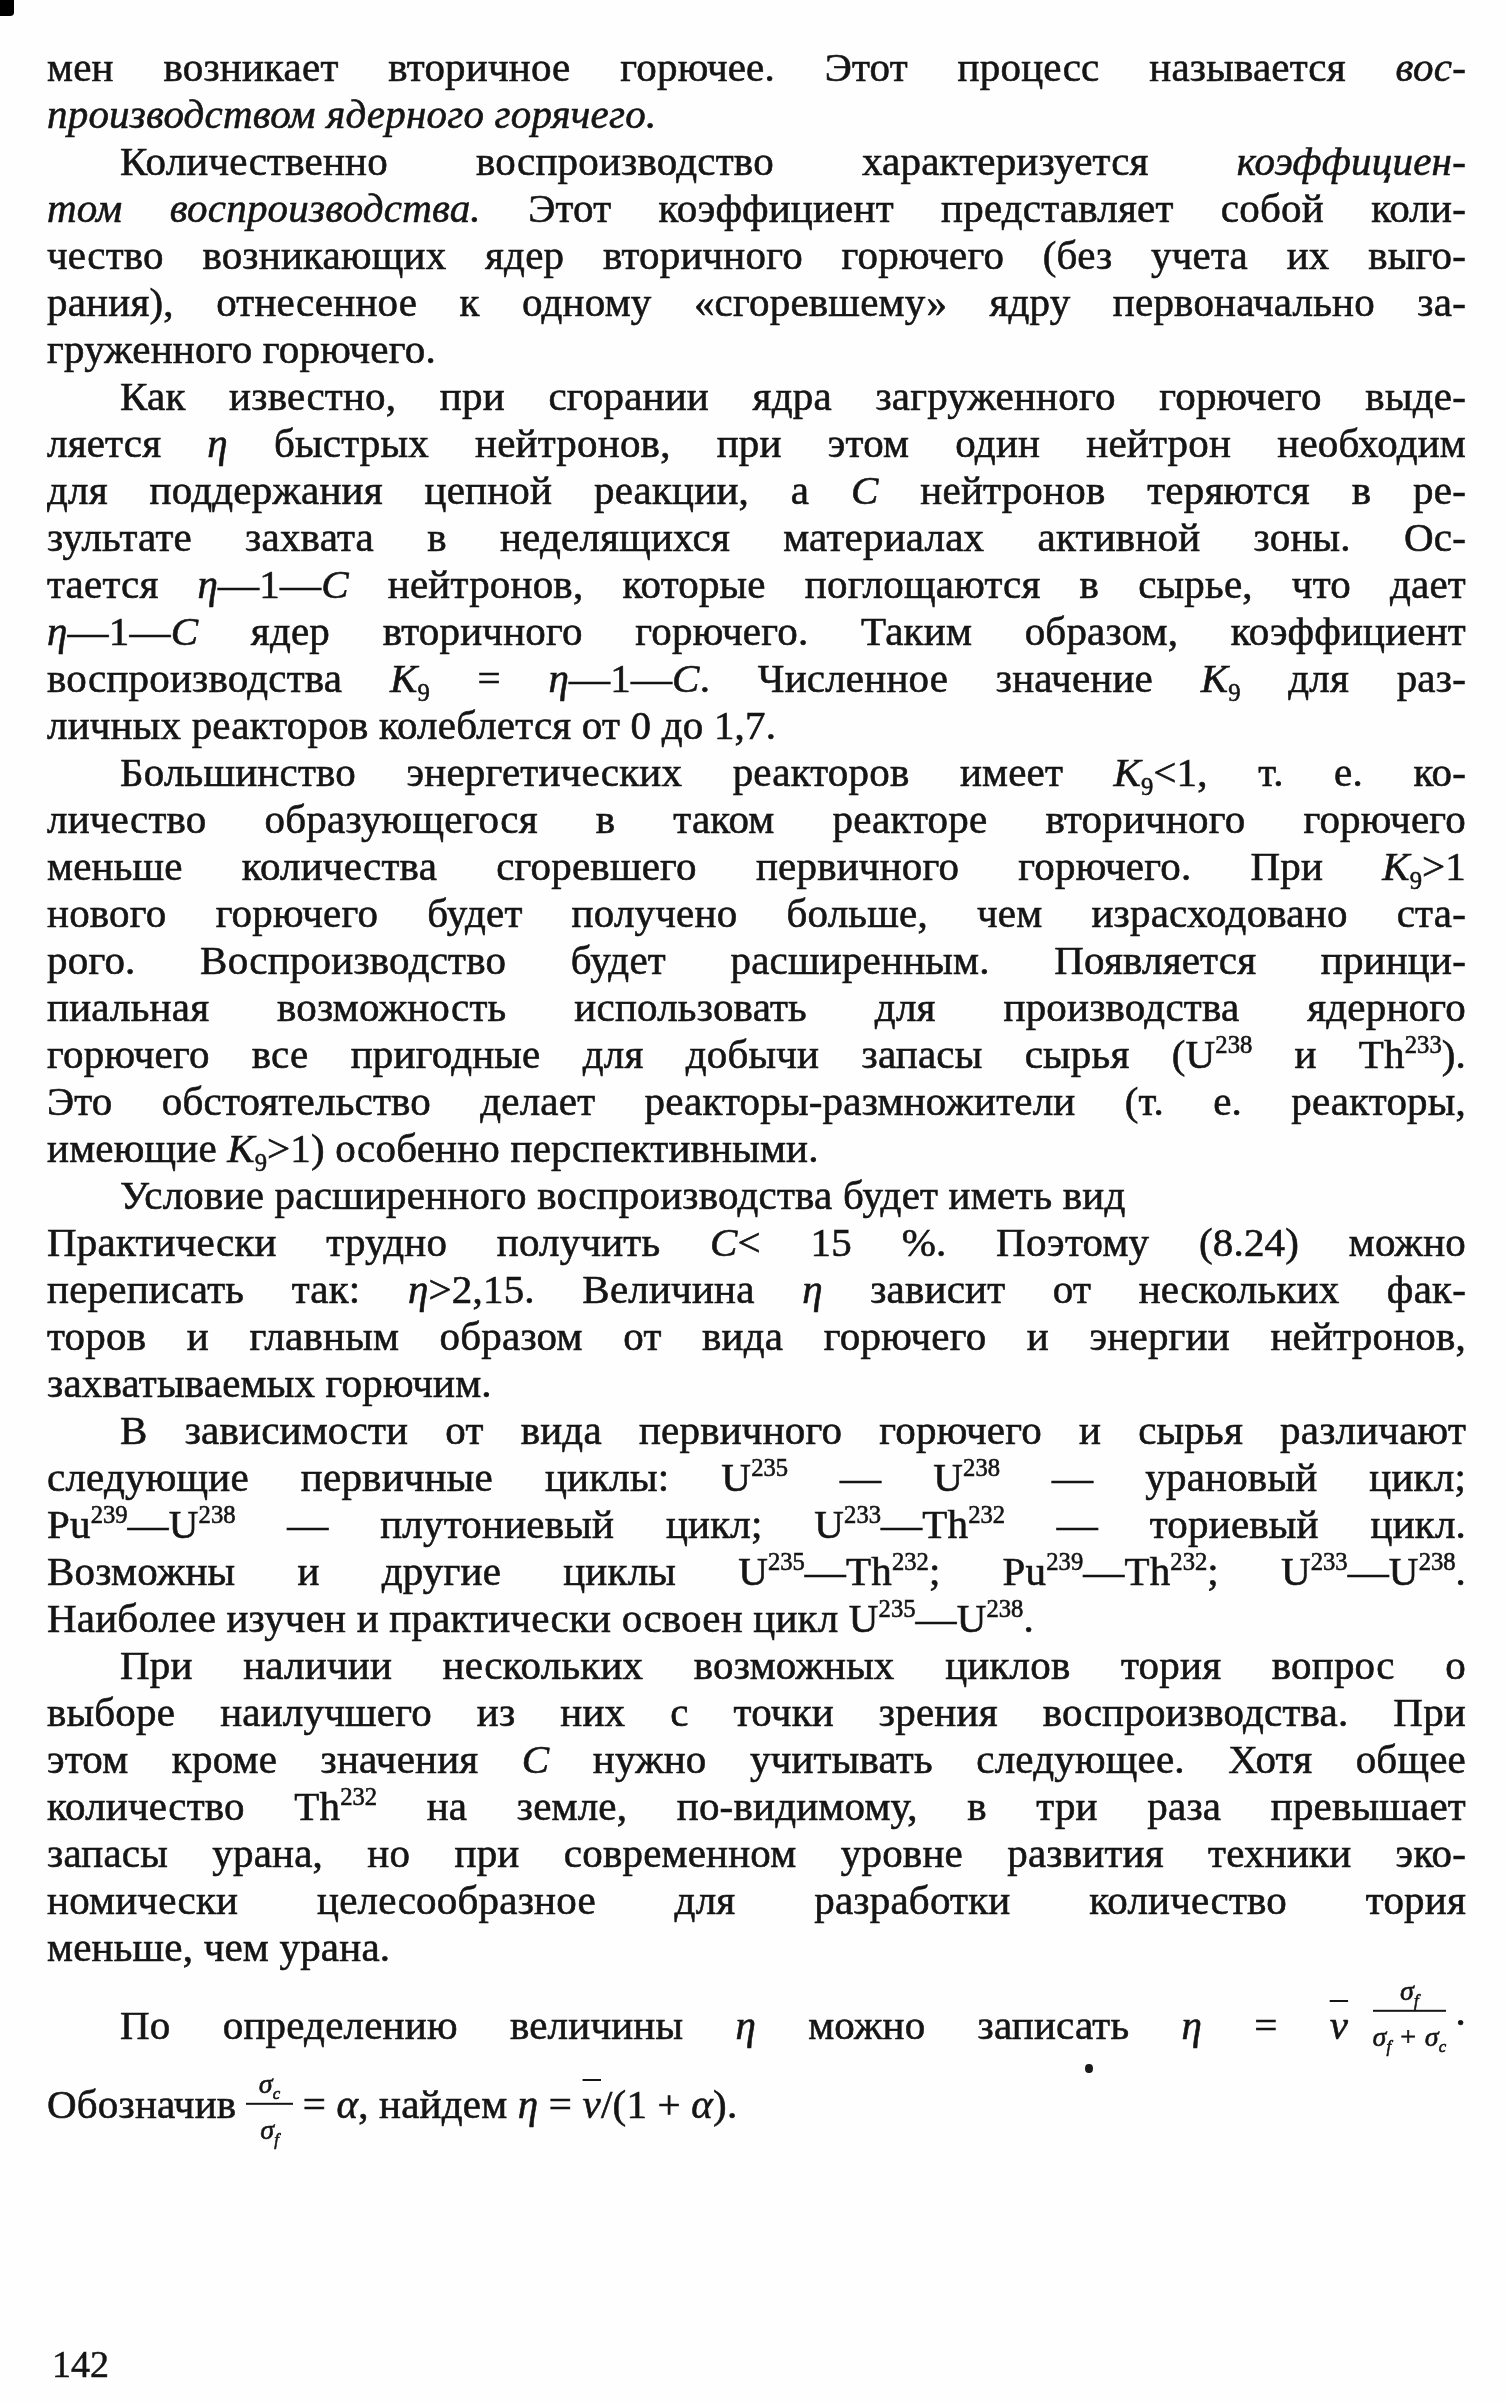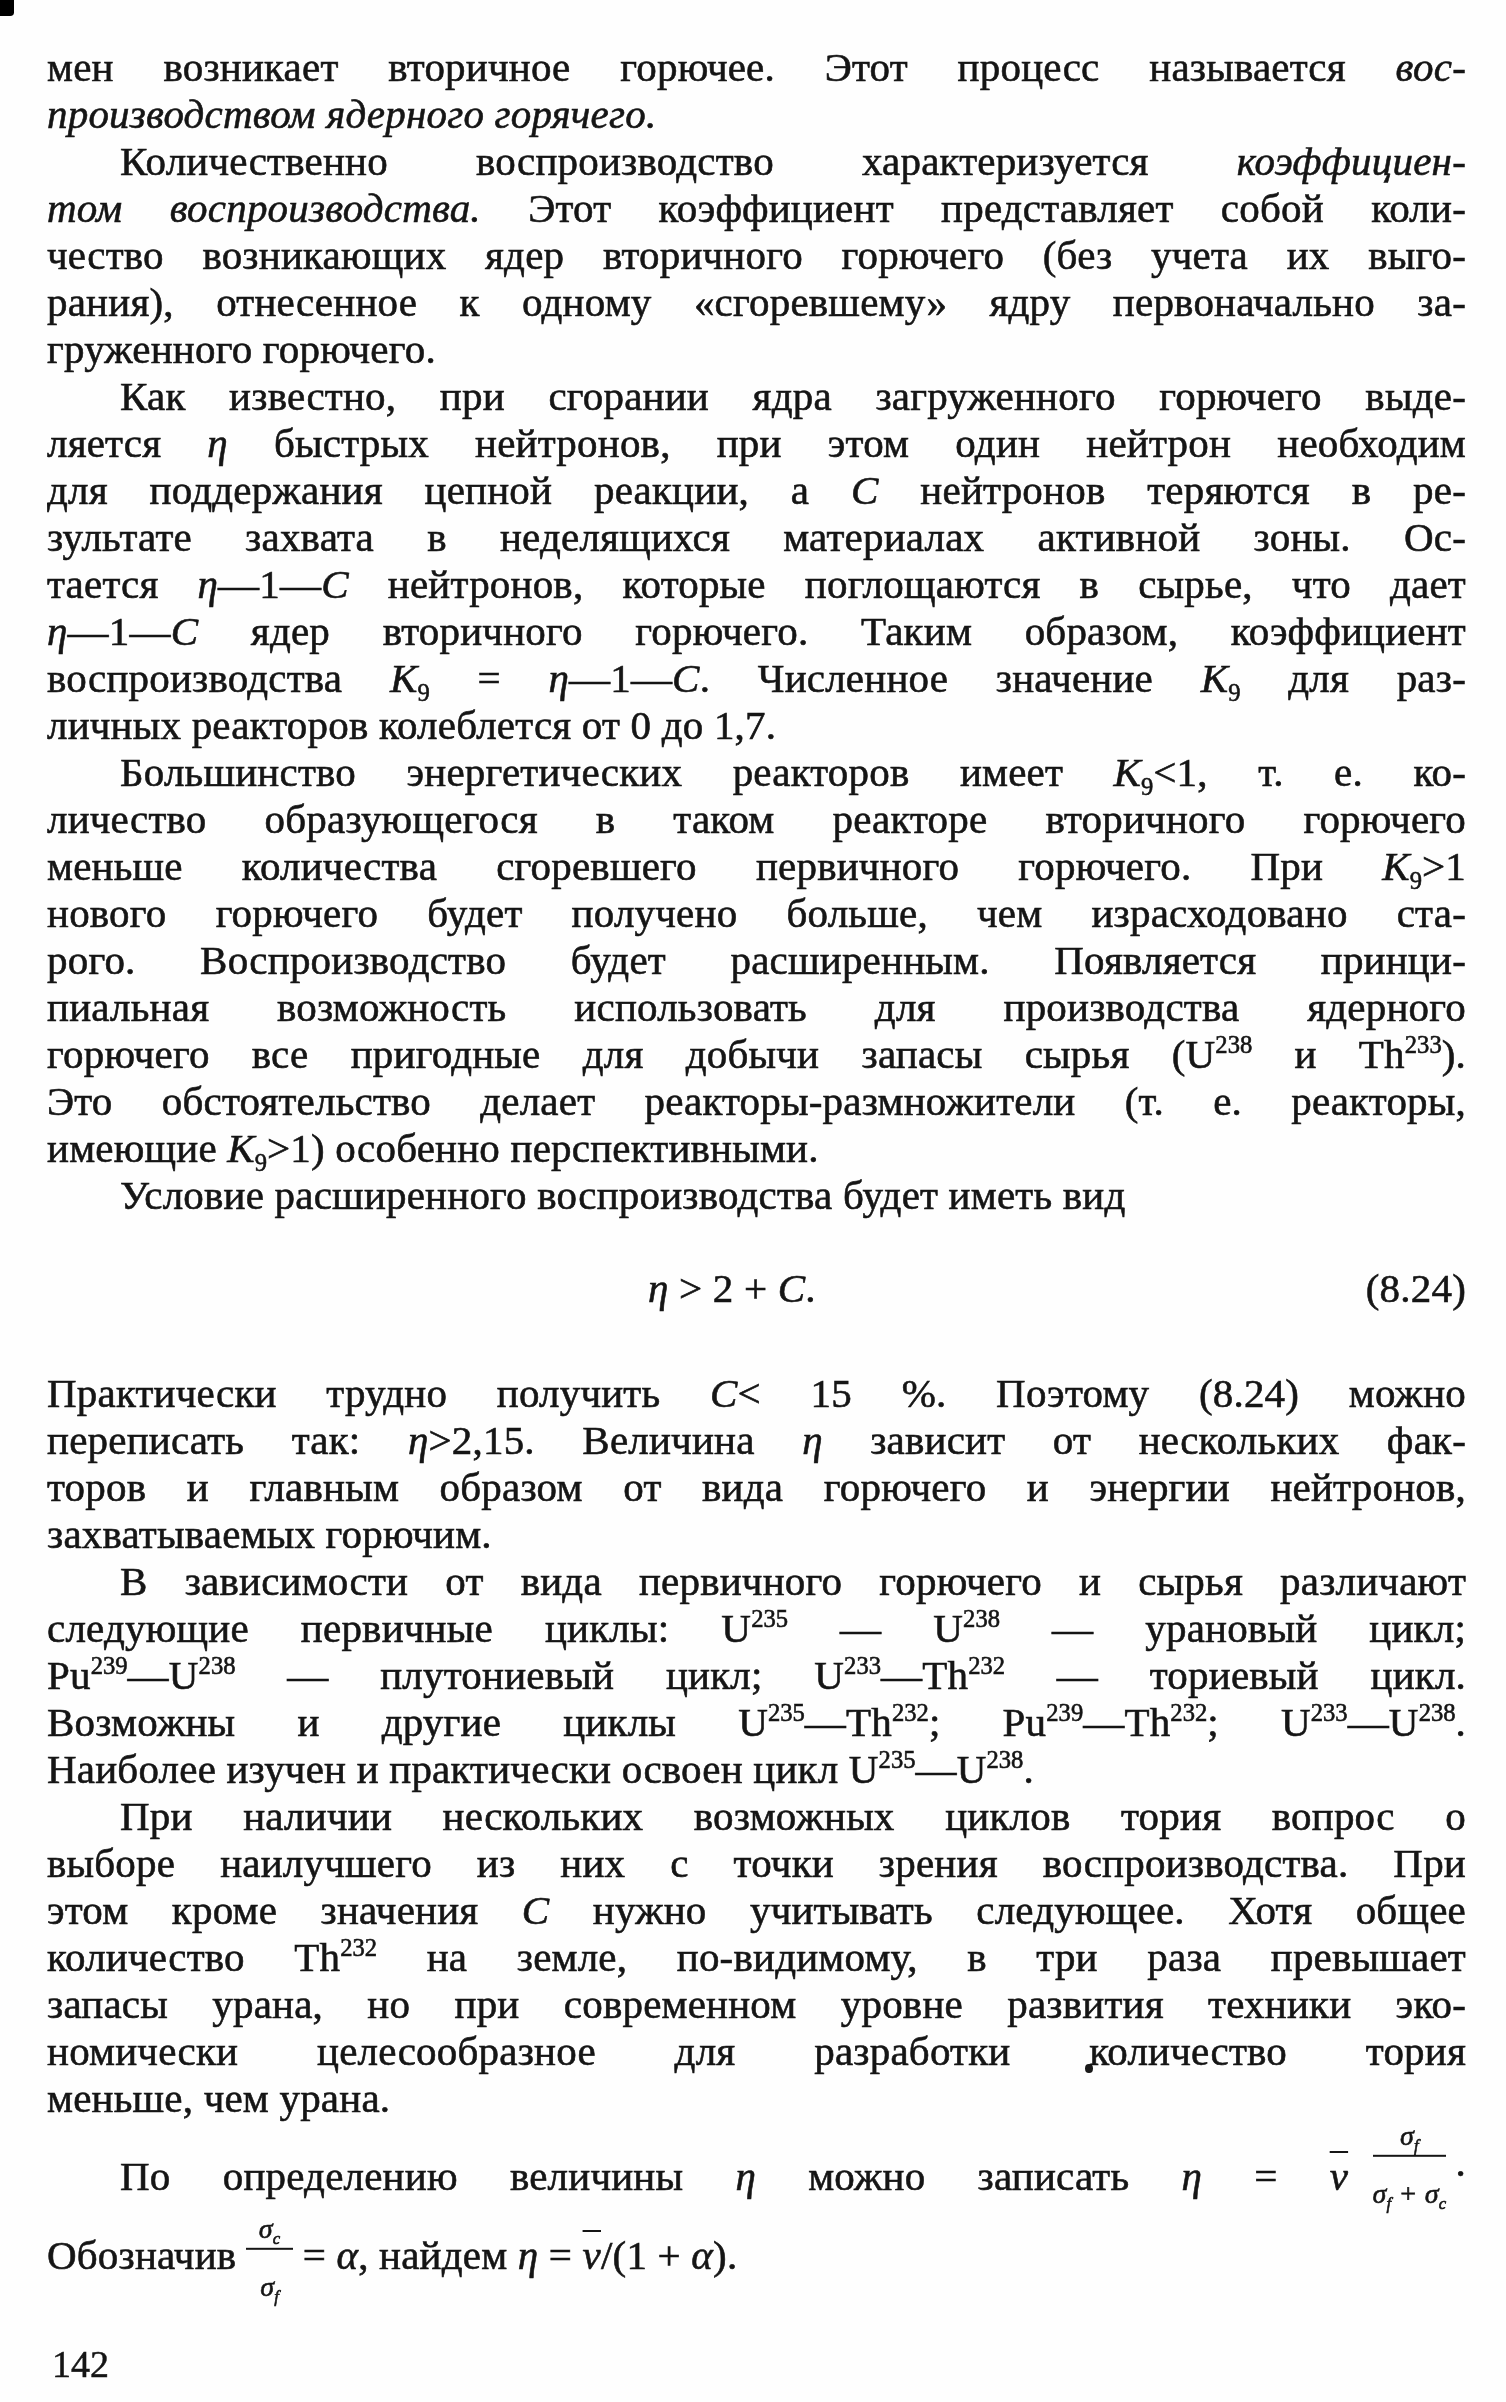--- a/index.html
+++ b/index.html
@@ -33,21 +33,21 @@
   .eqrow .pre.grow{flex:1 1 auto;text-align:justify;text-align-last:justify;margin-right:15px;margin-top:28px;}
   .eqrow.indent .pre{text-indent:73px;}
   .eqrow1{height:94px;padding-bottom:15px;}
   .eqrow2{height:102px;padding-bottom:24.5px;}
   .frac{
     display:inline-flex;flex-direction:column;align-items:center;
     font-size:28px;line-height:1.2;font-style:italic;
     margin:0 9.4px;transform:translateY(2.8px);
   }
   .frac .num{border-bottom:2.8px solid currentColor;padding:0 13px 2.8px;min-width:100%;box-sizing:border-box;text-align:center;}
-  .frac .den{padding-top:20px;white-space:nowrap;}
+  .frac .den{padding-top:8px;white-space:nowrap;}
   .ov{text-decoration:overline;text-decoration-thickness:2.4px;}
   .pagenum{
     position:absolute;left:52px;top:2342px;
     font-size:38px;-webkit-text-stroke:0.5px #151515;
   }
   .blob{position:absolute;left:0;top:0;width:14px;height:16px;background:#000;border-radius:0 0 3.8px 0;}
   .dot{position:absolute;left:1085px;top:2064px;width:7.5px;height:8.5px;background:#1a1a1a;border-radius:50%;}
 </style>
 </head>
 <body>
@@ -84,24 +84,20 @@
       <div class="line">нового горючего будет получено больше, чем израсходовано ста-</div>
       <div class="line">рого. Воспроизводство будет расширенным. Появляется принци-</div>
       <div class="line">пиальная возможность использовать для производства ядерного</div>
       <div class="line">горючего все пригодные для добычи запасы сырья (U<sup>238</sup> и Th<sup>233</sup>).</div>
       <div class="line">Это обстоятельство делает реакторы-размножители (т. е. реакторы,</div>
       <div class="line left">имеющие <i>К</i><sub>9</sub>&gt;1) особенно перспективными.</div>
     </div>
     <div class="para indent">
       <div class="line first left">Условие расширенного воспроизводства будет иметь вид</div>
     </div>
-    <div class="equation">
-      <span class="eq-f"><i>η</i> &gt; 2 + <i>С</i>.</span>
-      <span class="eq-n">(8.24)</span>
-    </div>
     <div class="para">
       <div class="line first">Практически трудно получить <i>С</i>&lt; 15 %. Поэтому (8.24) можно</div>
       <div class="line">переписать так: <i>η</i>&gt;2,15. Величина <i>η</i> зависит от нескольких фак-</div>
       <div class="line">торов и главным образом от вида горючего и энергии нейтронов,</div>
       <div class="line left">захватываемых горючим.</div>
     </div>
     <div class="para indent">
       <div class="line first">В зависимости от вида первичного горючего и сырья различают</div>
       <div class="line">следующие первичные циклы: U<sup>235</sup> — U<sup>238</sup> — урановый цикл;</div>
       <div class="line">Pu<sup>239</sup>—U<sup>238</sup> — плутониевый цикл; U<sup>233</sup>—Th<sup>232</sup> — ториевый цикл.</div>

